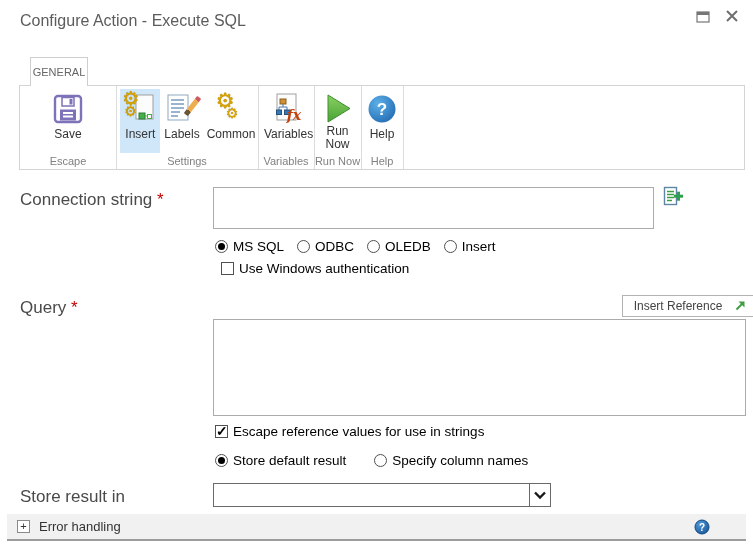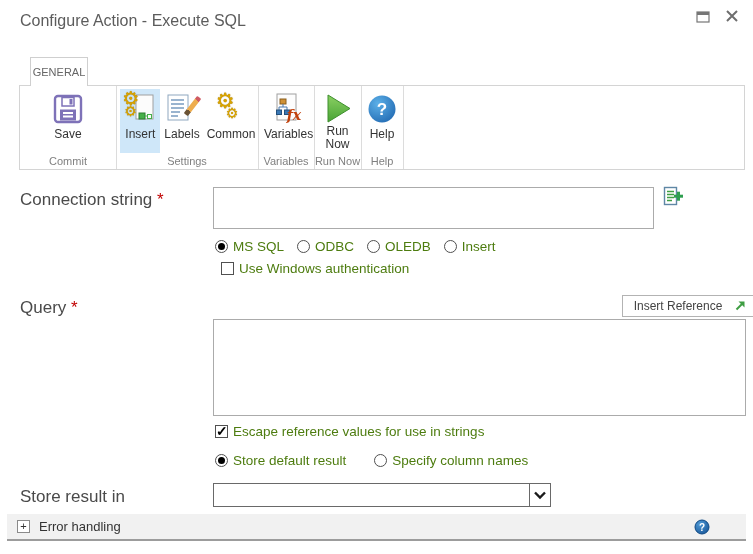--- a/index.html
+++ b/index.html
@@ -35,21 +35,21 @@
             background: linear-gradient(#cf5a63 0 4px, #eead4e 4px 17px, #6b5335 17px);
             border-radius: 1px; }
 
   
   .f-label { position: absolute; left: 20px; font-size: 17px; color: #4a4a4a; }
   .req { color: #c00000; }
   textarea.field { position: absolute; border: 1px solid #ababab; resize: none; outline: none;
                    font: 13px "Liberation Sans", sans-serif; padding: 4px; background: #fff; }
   .addref { position: absolute; left: 661px; top: 185px; width: 24px; height: 24px; cursor: pointer; }
 
-  .opt-row { position: absolute; display: flex; align-items: center; font-size: 13.5px; color: #4d7c0f; }
+  .opt-row { position: absolute; display: flex; align-items: center; font-size: 13.5px; color: #000000; }
   .opt { display: flex; align-items: center; gap: 5px; cursor: pointer; }
   .radio { width: 13px; height: 13px; border: 1px solid #505050; border-radius: 50%;
            background: #fff; position: relative; flex: none; }
   .radio.checked::after { content: ""; position: absolute; left: 2px; top: 2px; width: 7px; height: 7px;
                           border-radius: 50%; background: #000; }
   .checkbox { width: 13px; height: 13px; border: 1px solid #505050; background: #fff;
               position: relative; flex: none; }
   .checkbox.checked::after { content: "\2713"; position: absolute; left: 0px; top: -3px;
                              font-size: 14px; font-weight: bold; color: #000; }
 
@@ -108,21 +108,21 @@
             <rect x="9" y="3.5" width="12" height="8.5" fill="#fff" stroke="#7e72b8" stroke-width="1.5"></rect>
             <rect x="16.5" y="5" width="3" height="5.5" fill="#7e72b8"></rect>
             <rect x="7" y="15.5" width="16" height="11" fill="#7e72b8"></rect>
             <rect x="10" y="18" width="10" height="2" fill="#fff"></rect>
             <rect x="10" y="21.5" width="10" height="2" fill="#fff"></rect>
           </svg>
         </div>
         <div class="lbl">Save</div>
       </div>
     </div>
-    <div class="rgroup-label" style="left:0;width:96px">Commit</div>
+    <div class="rgroup-label" style="left:0;width:96px">Escape</div>
 
     <div class="rgroup" style="left:96px;width:142px">
       <div class="rbtn selected">
         <div class="icn">
           <div class="icon-wrap">
             <svg width="34" height="34" style="position:absolute;left:0;top:0">
               <rect x="13" y="3" width="17" height="24" fill="#fcfcfc" stroke="#a0a0a0"></rect>
               <rect x="16" y="21" width="6" height="6" fill="#46b04a" stroke="#2c7c30"></rect>
               <rect x="24.5" y="22.5" width="4" height="4" fill="none" stroke="#46b04a"></rect>
               <path d="M22 24 L24.5 24" stroke="#46b04a"></path>

